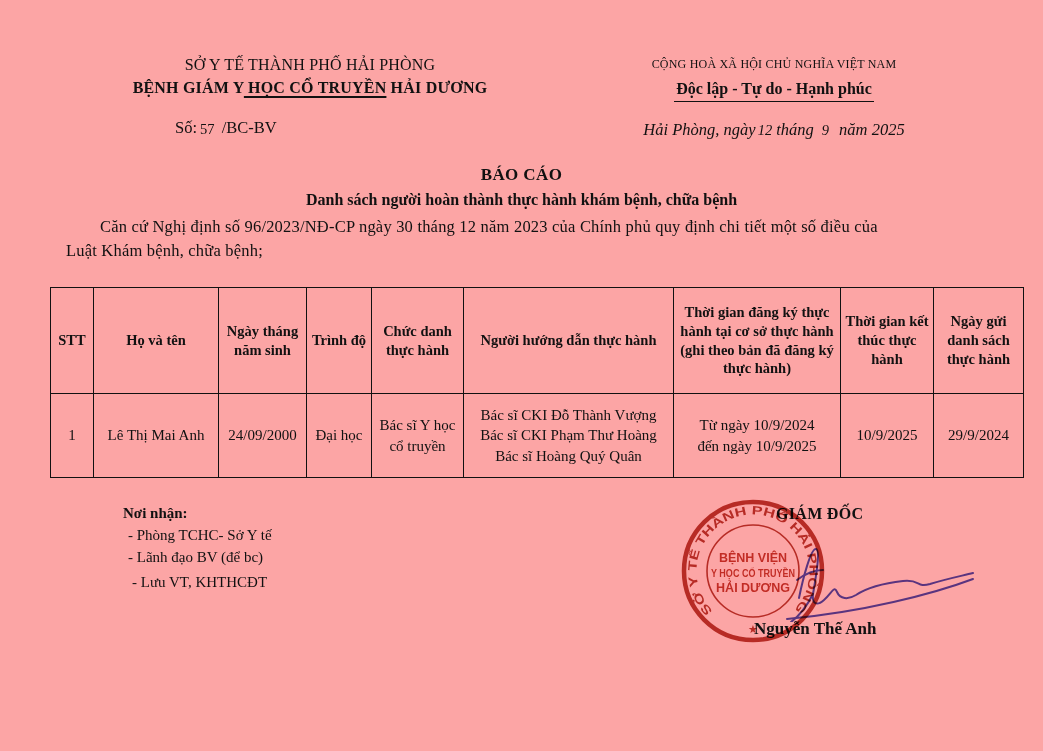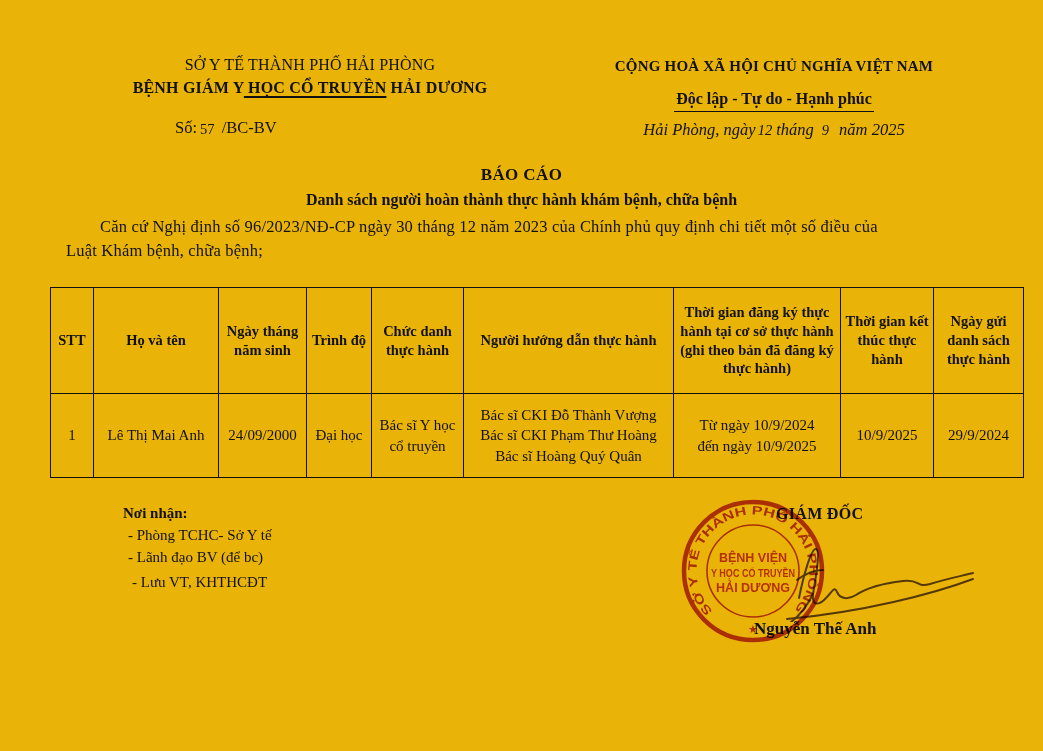--- a/index.html
+++ b/index.html
@@ -1,21 +1,21 @@
 <!DOCTYPE html>
 <html><head>
 <meta charset="utf-8">
 <style>
   * { margin: 0; padding: 0; box-sizing: border-box; }
   html, body { background: #ffffff; }
   .page {
     position: relative;
     width: 1043px;
     height: 751px;
-    background: #eab308;
+    background: #fca5a5;
     font-family: "Liberation Serif", serif;
     color: #111111;
     overflow: hidden;
   }
 
   
   .org-block {
     position: absolute;
     left: 85px; top: 53px; width: 450px;
     text-align: center;
@@ -26,22 +26,22 @@
   .org-line2 .u { text-decoration: underline; text-underline-offset: 3px; text-decoration-thickness: 1.5px; text-align: center; }
   .doc-number { position: absolute; left: 175px; top: 118px; font-size: 16.5px; }
   .doc-number .filled { font-size: 14.5px; position: relative; top: 1px; padding: 0 3px; }
 
   .national-block {
     position: absolute;
     left: 558px; top: 56px; width: 432px;
     text-align: center;
     line-height: 1.4;
   }
-  .nat-line1 { font-size: 15px; font-weight: bold; letter-spacing: 0.2px; }
-  .nat-line2 { font-size: 16px; font-weight: bold; display: inline-block; border-bottom: 1.5px solid #111; padding: 0 2px 1px 2px; margin-top: 11px; }
+  .nat-line1 { font-size: 12px; font-weight: normal; letter-spacing: 0.2px; }
+  .nat-line2 { font-size: 16px; font-weight: bold; display: inline-block; border-bottom: 1.5px solid #111; padding: 0 2px 1px 2px; margin-top: 5px; }
   .date-line { position: absolute; left: 558px; top: 120px; width: 432px; text-align: center; font-size: 16.5px; font-style: italic; }
   .date-line .filled { font-size: 14.5px; }
   .date-line .sp1 { margin-left: 2px; }
   .date-line .sp2 { margin: 0 10px 0 8px; }
 
   
   .title-main { position: absolute; top: 165px; left: 0; width: 100%; text-align: center; font-size: 17px; font-weight: bold; letter-spacing: 0.4px; }
   .title-sub  { position: absolute; top: 191px; left: 0; width: 100%; text-align: center; font-size: 16px; font-weight: bold; }
 
   

